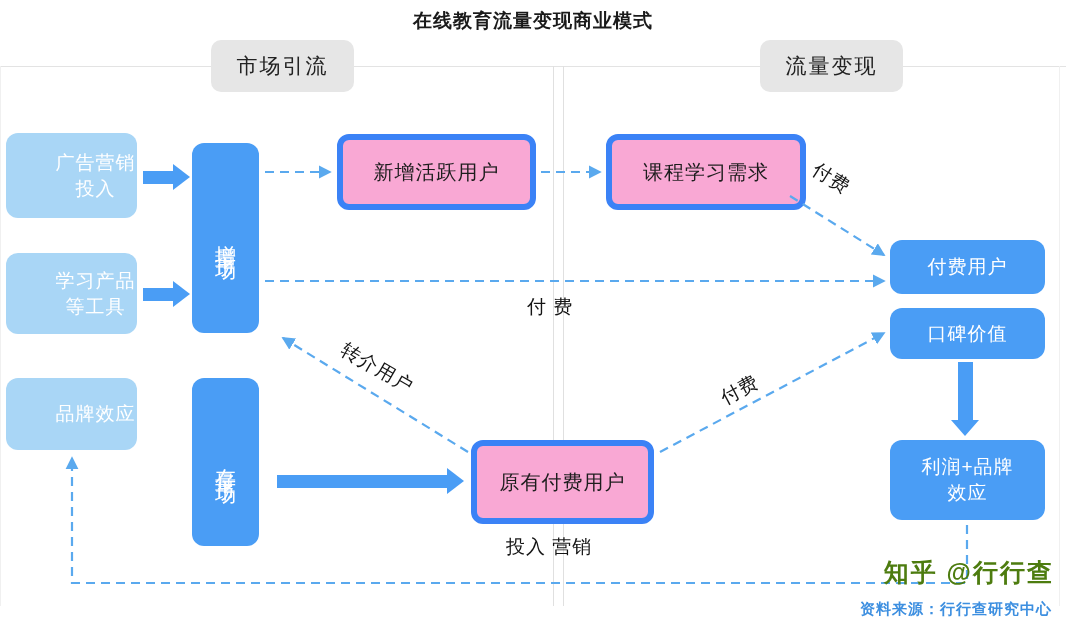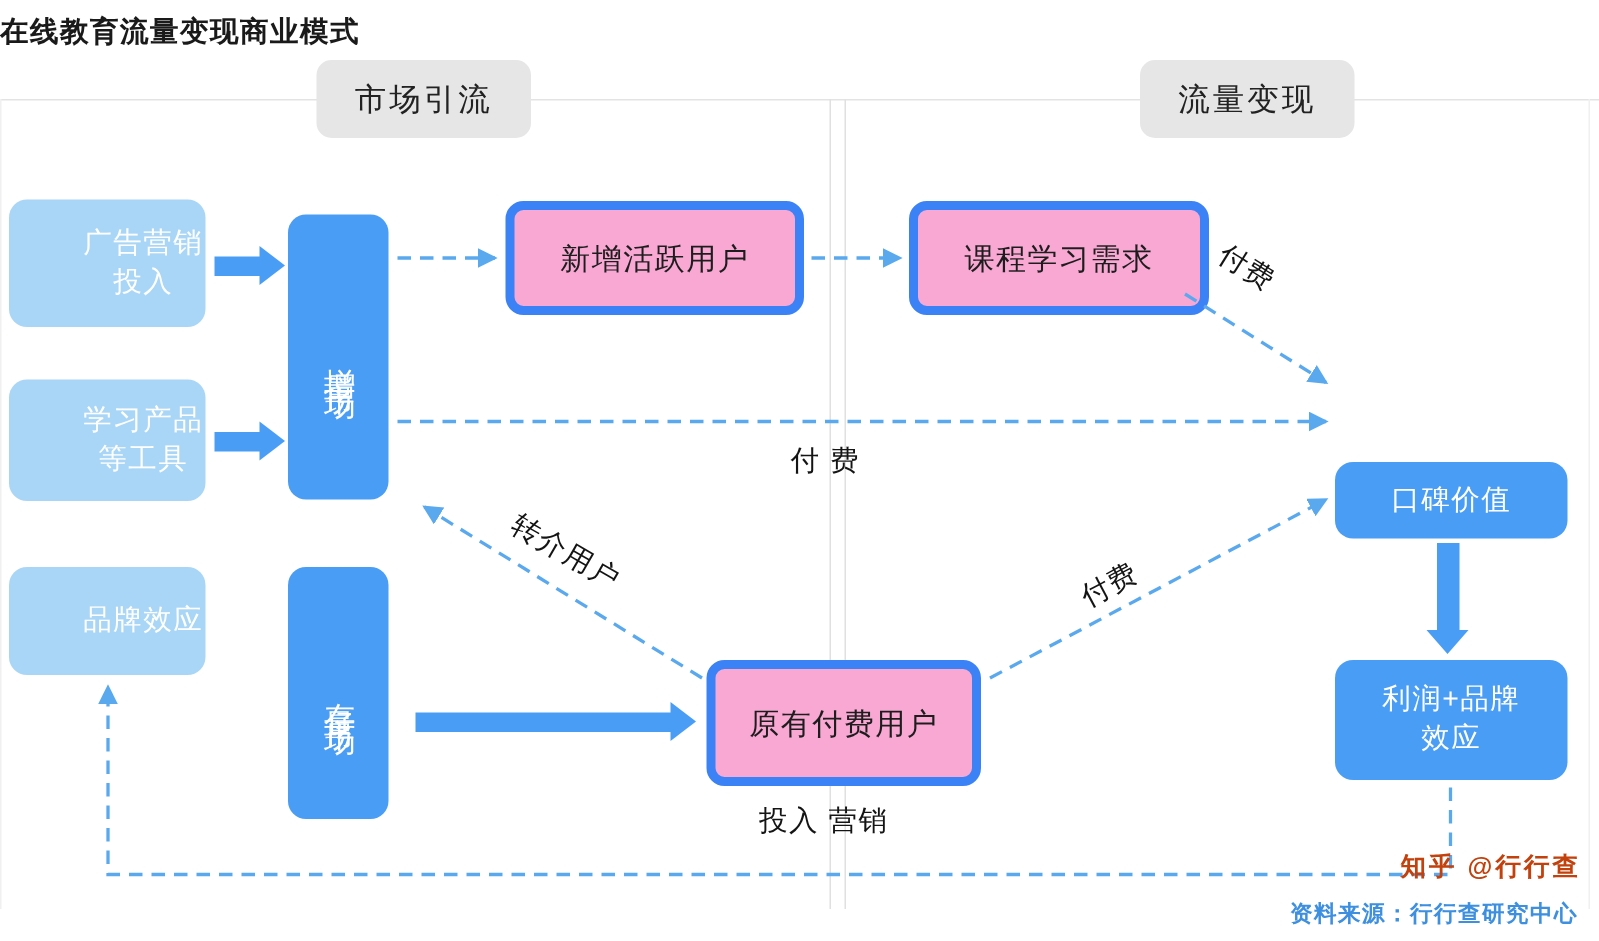--- a/index.html
+++ b/index.html
@@ -8,21 +8,21 @@
     background:#ffffff;
     font-family:"Liberation Sans","DejaVu Sans",sans-serif;
     overflow:hidden;
     position:relative;
   }
   #stage{position:absolute;left:0;top:0;width:1066px;height:627px;}
   .abs{position:absolute;}
 
   
   #title{
-    left:0;top:8px;width:1066px;text-align:left;
+    left:0;top:8px;width:1066px;text-align:center;
     font-size:19px;font-weight:bold;color:#1a1a1a;letter-spacing:1px;
   }
 
   
   .hline{background:#e3e3e3;height:1px;}
   .vline{background:#e0e0e0;width:1px;}
 
   
   .chip{
     background:#e6e6e6;border-radius:10px;
@@ -69,21 +69,21 @@
   }
 
   
   .elabel{
     font-size:19px;color:#141414;white-space:nowrap;letter-spacing:1px;
   }
 
   
   #watermark{
     right:12px;bottom:38px;
-    font-size:17px;color:#c2410c;letter-spacing:2px;white-space:nowrap;
+    font-size:25px;color:#4d7c0f;letter-spacing:2px;white-space:nowrap;
     font-weight:bold;
   }
   #source{
     right:14px;bottom:8px;
     font-size:15px;color:#3d8fe0;font-weight:bold;letter-spacing:1px;
     white-space:nowrap;
   }
   svg#wires{position:absolute;left:0;top:0;width:1066px;height:627px;pointer-events:none;}
 </style>
 </head>
@@ -133,20 +133,23 @@
   </div>
 
   <div class="abs box box-outline" style="left:606px;top:134px;width:200px;height:76px;">
     <span>课程学习需求</span>
   </div>
 
   <div class="abs box box-outline" style="left:471px;top:440px;width:183px;height:84px;">
     <span>原有付费用户</span>
   </div>
 
+  <div class="abs box box-solid" style="left:890px;top:240px;width:155px;height:54px;">
+    <span>付费用户</span>
+  </div>
 
   <div class="abs box box-solid" style="left:890px;top:308px;width:155px;height:51px;">
     <span>口碑价值</span>
   </div>
 
   <div class="abs box box-solid" style="left:890px;top:440px;width:155px;height:80px;flex-direction:column;">
     <span>利润+品牌</span>
     <span>效应</span>
   </div>
 

